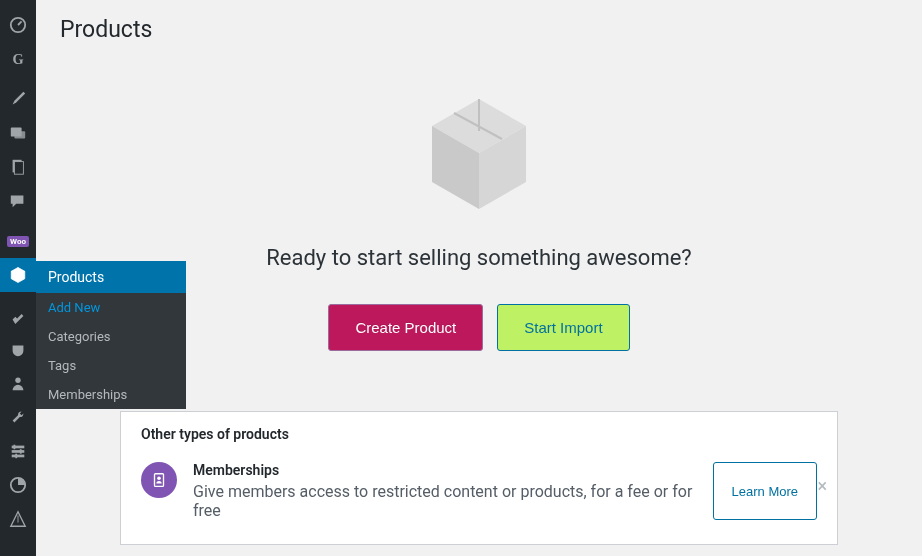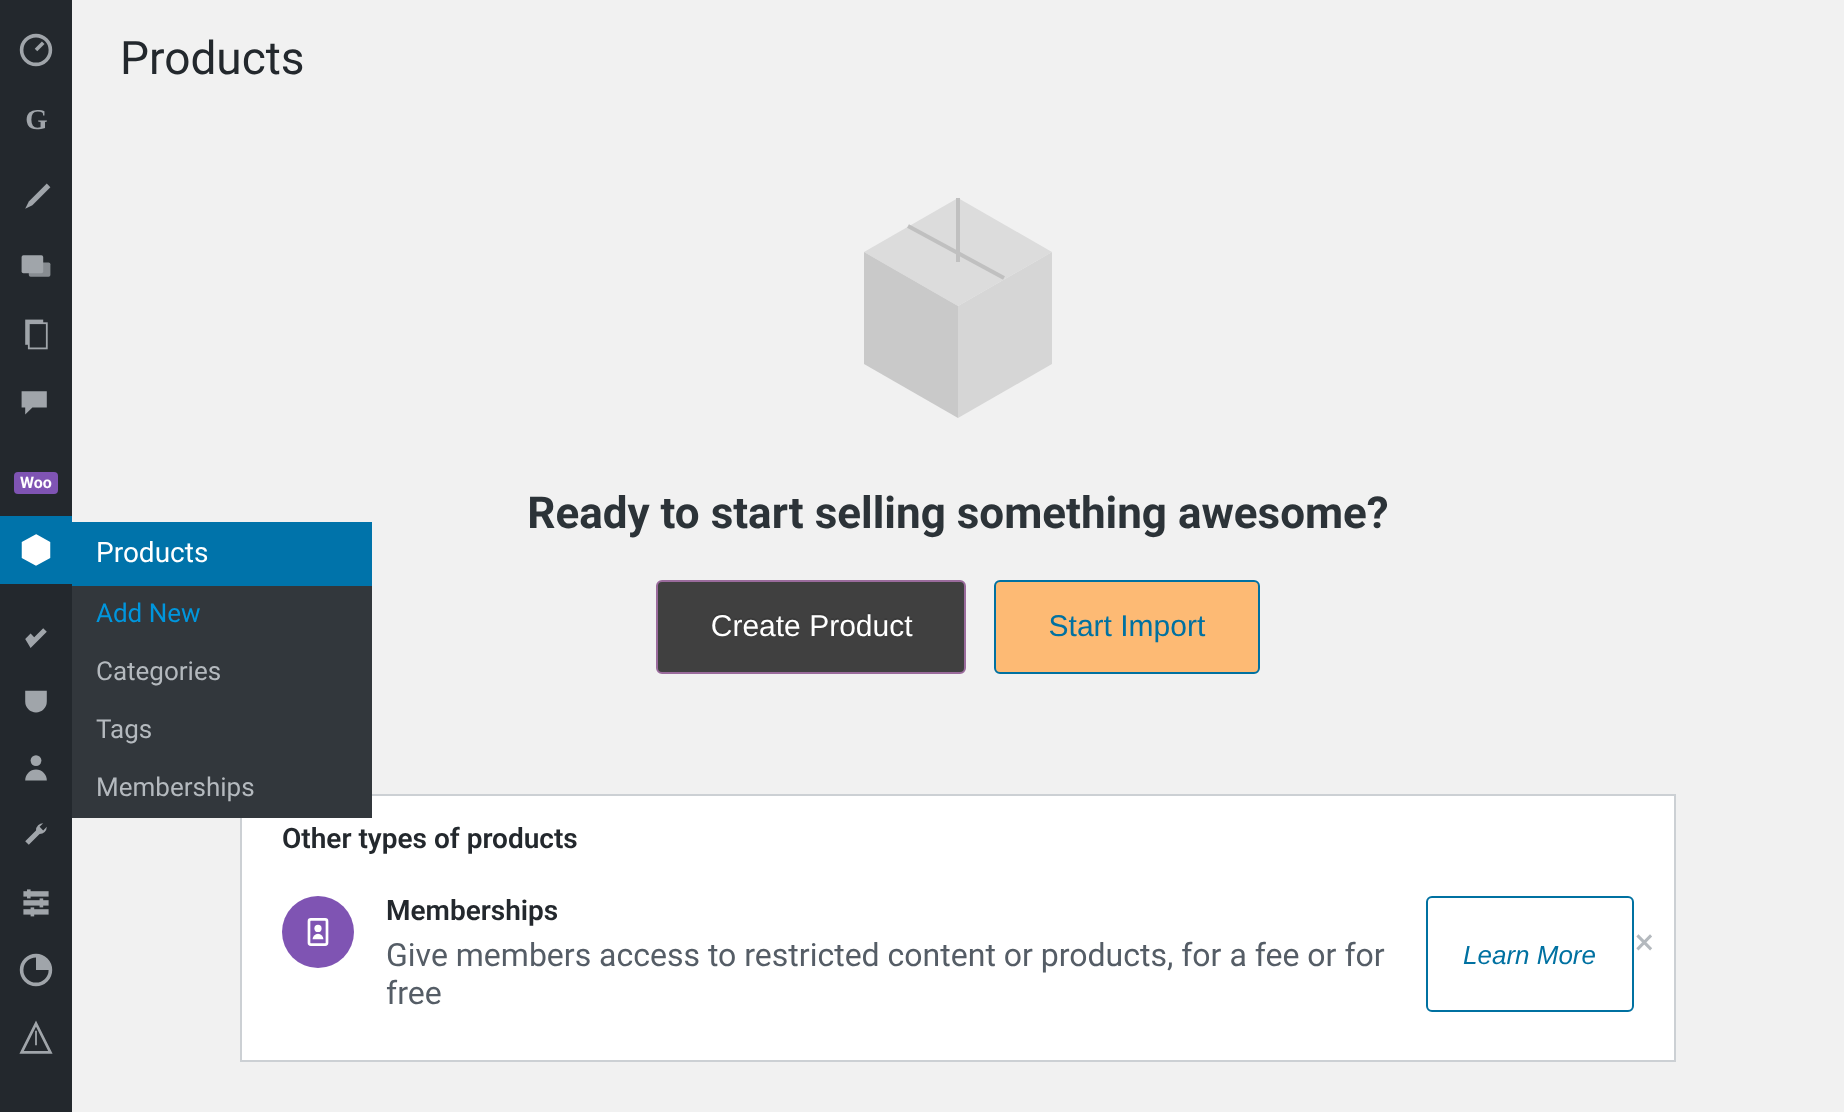--- a/index.html
+++ b/index.html
@@ -88,43 +88,43 @@
     .empty-state {
       text-align: center;
       padding: 40px 20px 60px;
     }
     .box-illustration {
       margin: 0 auto 30px;
     }
     .heading {
       font-size: 22px;
       color: #2c3338;
-      font-weight: 700;
-      margin-bottom: 20px;
+      font-weight: 400;
+      margin-bottom: 34px;
     }
     .button-row {
       display: flex;
       gap: 14px;
       justify-content: center;
     }
     .btn {
       padding: 14px 26px;
       font-size: 15px;
       border-radius: 3px;
       cursor: pointer;
       border: none;
     }
     .btn-primary {
-      background: #404040;
+      background: #be185d;
       color: #fff;
       border: 1px solid #9a6b9c;
       text-shadow: 0 -1px rgba(0,0,0,0.1);
     }
     .btn-secondary {
-      background: #fdba74;
+      background: #bef264;
       color: #0071a1;
       border: 1px solid #0071a1;
       text-align: center;
     }
     .card {
       background: #fff;
       border: 1px solid #ccd0d4;
       padding: 14px 20px 24px;
       margin: 0 60px;
       position: relative;
@@ -164,21 +164,20 @@
       color: #555d66;
     }
     .learn-more-btn {
       background: #fff;
       border: 1px solid #0071a1;
       color: #0071a1;
       padding: 6px 18px;
       border-radius: 3px;
       font-size: 13px;
       cursor: pointer;
-      font-style: italic;
     }
     .dismiss {
       position: absolute;
       right: 10px;
       top: 48%;
       color: #b4b9be;
       cursor: pointer;
       font-size: 18px;
     }
   </style>

